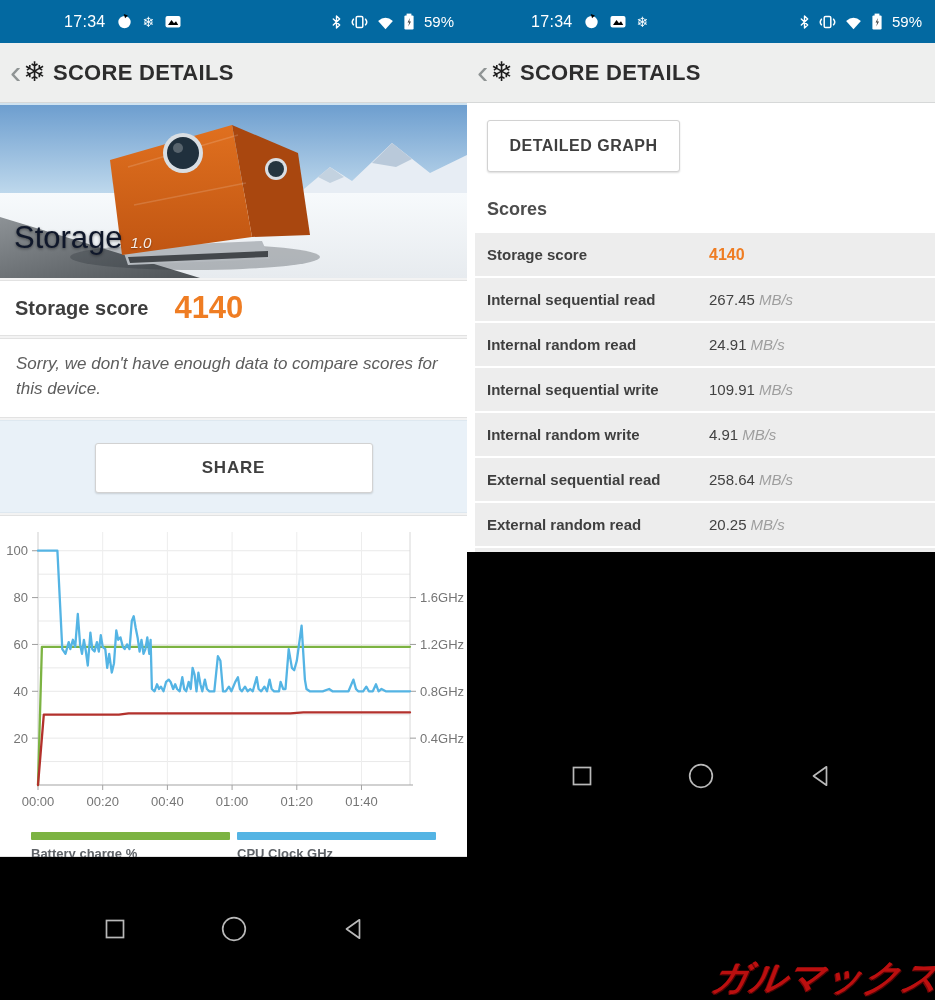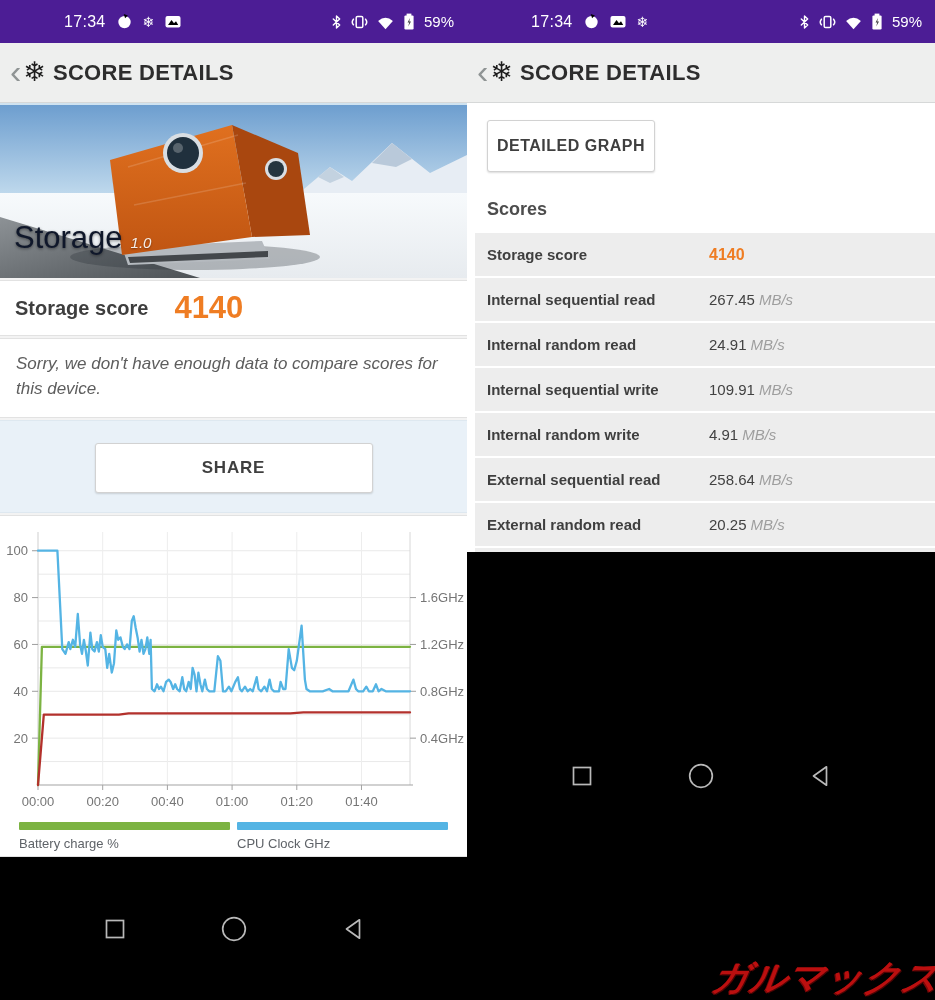--- a/index.html
+++ b/index.html
@@ -3,21 +3,21 @@
 <meta charset="utf-8">
 <style>
   html,body{margin:0;padding:0;background:#222;}
   *{box-sizing:border-box;font-family:"Liberation Sans",sans-serif;}
   .canvas{position:relative;width:935px;height:1000px;background:#fff;display:flex;overflow:hidden;}
   .phone{position:relative;height:1000px;display:flex;flex-direction:column;background:#f3f3f3;}
   .phone.left{width:467px;}
   .phone.right{width:468px;background:#fff;}
 
   
-  .statusbar{height:43px;background:#4c1d95;color:#fff;display:flex;align-items:center;padding:0 13px 0 64px;flex:0 0 auto;}
+  .statusbar{height:43px;background:#0369a1;color:#fff;display:flex;align-items:center;padding:0 13px 0 64px;flex:0 0 auto;}
   .sb-left{display:flex;align-items:center;gap:11px;}
   .sb-right{margin-left:auto;display:flex;align-items:flex-end;gap:9px;}
   .sb-time{font-size:16px;letter-spacing:.3px;}
   .sb-pct{font-size:15px;}
   .sb-ico{display:block;}
   .sb-flake{font-size:14px;line-height:1;}
 
   
   .appbar{height:60px;background:#eeefee;border-bottom:1px solid #d6d8d8;display:flex;align-items:center;padding:0 10px;flex:0 0 auto;}
   .back{font-size:34px;color:#8f9494;line-height:0;margin:-4px 2px 0 0;}
@@ -35,28 +35,28 @@
   .scorecard{height:56px;display:flex;align-items:center;padding:0 15px;gap:26px;}
   .score-label{font-size:20px;font-weight:bold;color:#3e3e3e;}
   .score-value{font-size:31px;font-weight:bold;color:#ef7d23;}
   .notice{height:80px;padding:13px 16px;}
   .notice p{margin:0;font-size:17px;font-style:italic;color:#5d5d5d;line-height:1.45;max-width:440px;}
   .blueband{height:93px;background:#e9f1f8;border-top:1px solid #dee8f0;border-bottom:1px solid #dee8f0;margin-top:2px;display:flex;justify-content:center;align-items:flex-start;flex:0 0 auto;}
   .btn{background:#fff;border:1px solid #d2d2d2;border-radius:3px;box-shadow:0 1px 2px rgba(0,0,0,.14);color:#3f3f3f;font-weight:600;cursor:pointer;}
   .share-btn{margin-top:22px;width:278px;height:50px;font-size:17px;letter-spacing:.8px;}
   .section-title{height:54px;display:flex;align-items:center;padding:0 15px;font-size:20px;font-weight:bold;color:#3e3e3e;}
   .chartcard{height:342px;padding:4px 0 0 0;}
-  .legend{display:flex;padding:0 19px;gap:7px;margin-top:1px;}
+  .legend{display:flex;padding:0 31px;gap:7px;margin-top:11px;font-weight:bold;}
   .legend-item{flex:1;}
   .legend-bar{height:8px;border-radius:1px;}
   .legend-label{font-size:13px;color:#5f6368;margin-top:6px;}
 
   
   .content{flex:1;background:#fff;padding:0 0 0 8px;overflow:hidden;}
-  .dg-btn{margin:17px 0 0 12px;width:168px;height:52px;font-size:16px;letter-spacing:.5px;}
+  .dg-btn{margin:17px 0 0 12px;width:193px;height:52px;font-size:16px;letter-spacing:.5px;}
   .scores-h{margin:27px 0 13px 12px;font-size:18px;font-weight:600;color:#4d4d4d;}
   .trow{position:relative;height:43px;margin-bottom:2px;background:#ededed;}
   .tlabel{position:absolute;left:12px;top:0;line-height:43px;font-size:15px;font-weight:bold;color:#3f3f3f;}
   .tvalue{position:absolute;left:234px;top:0;line-height:43px;font-size:15px;color:#424242;}
   .tunit{font-style:italic;color:#9e9e9e;margin-left:4px;text-align:right;}
   .trow.hl .tvalue{color:#ef7d23;font-weight:bold;font-size:16px;}
 
   
   .navbar{background:#000;flex:1;display:flex;align-items:center;justify-content:center;gap:92px;}
   .navbar svg{display:block;}

